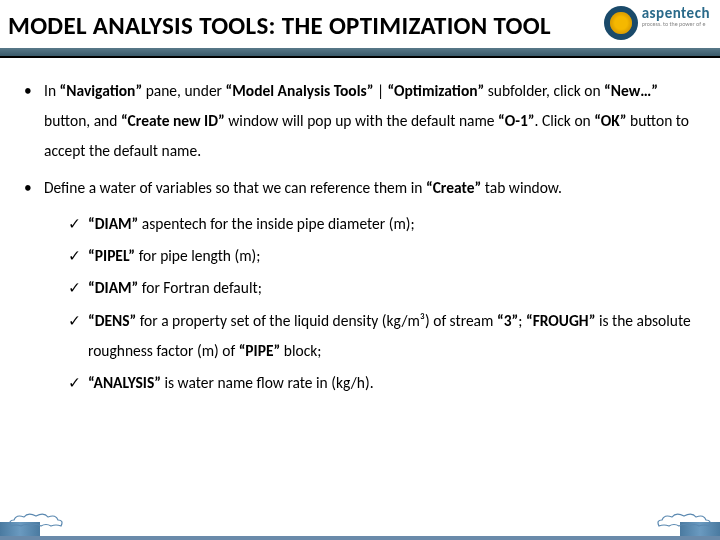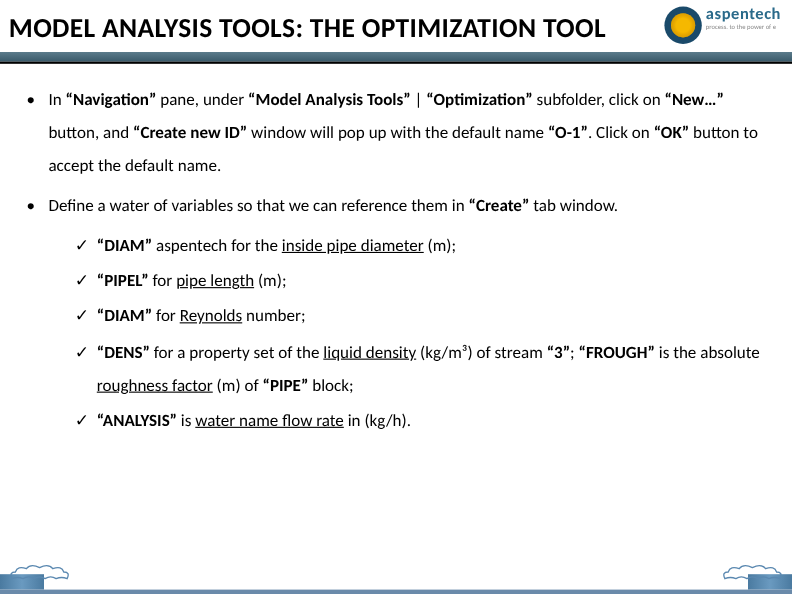--- a/index.html
+++ b/index.html
@@ -81,21 +81,21 @@
   .bullet-text { flex: 1; }
   .sub-list { padding-left: 46px; }
   .sub-row { display: flex; margin-bottom: 2px; }
   .check {
     width: 20px;
     flex-shrink: 0;
     font-family: "Segoe UI Symbol", sans-serif;
   }
   .sub-text { flex: 1; }
   .b { font-weight: bold; }
-  .ul { text-decoration: underline; }
+  .ul { }
   .ornament {
     position: absolute;
     bottom: 0;
     left: 0;
     width: 720px;
     height: 28px;
     background:
       linear-gradient(to right, #4a7aa0, #6a9ac0 50%, #4a7aa0) no-repeat left bottom / 40px 14px,
       linear-gradient(to right, #4a7aa0, #6a9ac0 50%, #4a7aa0) no-repeat right bottom / 40px 14px;
     border-bottom: 4px solid #6a8aaa;
@@ -141,21 +141,21 @@
       <div class="sub-row">
         <div class="check">✓</div>
         <div class="sub-text"><span class="b">“DIAM”</span><span> aspentech for the </span><span class="ul">inside pipe diameter</span><span> (m);</span></div>
       </div>
       <div class="sub-row">
         <div class="check">✓</div>
         <div class="sub-text"><span class="b">“PIPEL”</span><span> for </span><span class="ul">pipe length</span><span> (m);</span></div>
       </div>
       <div class="sub-row">
         <div class="check">✓</div>
-        <div class="sub-text"><span> </span><span class="b">“DIAM”</span><span> for </span><span class="ul">Reynolds</span><span> number;</span></div>
+        <div class="sub-text"><span> </span><span class="b">“DIAM”</span><span> for </span><span class="ul">Fortran</span><span> default;</span></div>
       </div>
       <div class="sub-row">
         <div class="check">✓</div>
         <div class="sub-text"><span> </span><span class="b">“DENS”</span><span> for a property set of the </span><span class="ul">liquid density</span><span> (kg/m³) of stream </span><span class="b">“3”</span><span>; </span><span class="b">“FROUGH”</span><span> is the absolute </span><span class="ul">roughness factor</span><span> (m) of </span><span class="b">“PIPE”</span><span> block;</span></div>
       </div>
       <div class="sub-row">
         <div class="check">✓</div>
         <div class="sub-text"><span class="b">“ANALYSIS”</span><span> is </span><span class="ul">water name flow rate</span><span> in (kg/h).</span></div>
       </div>
     </div>

